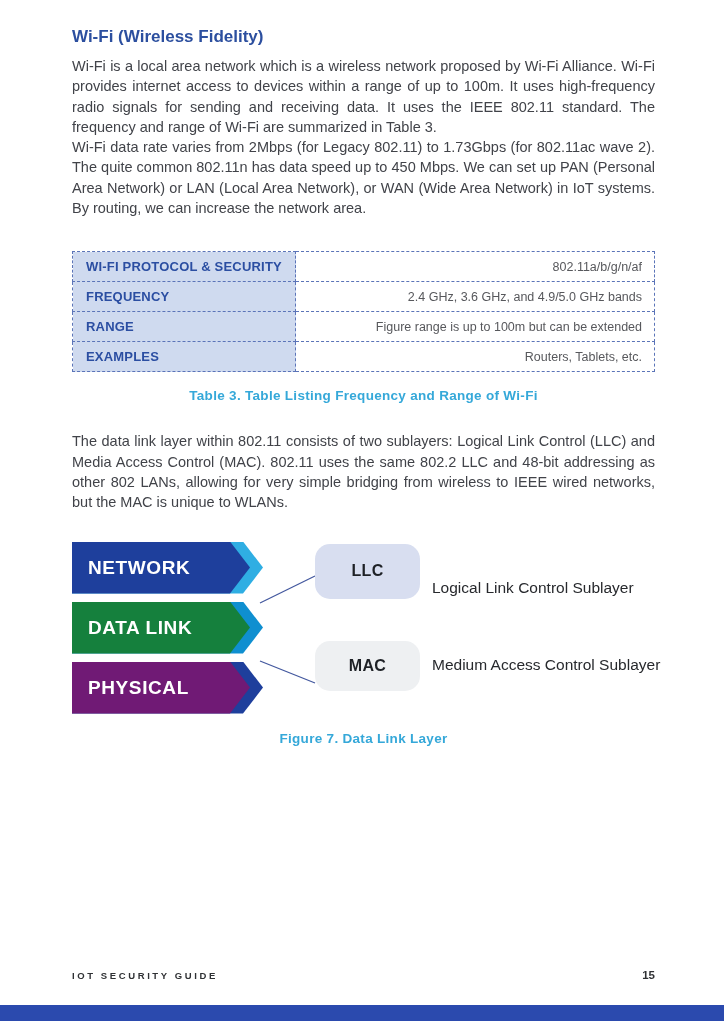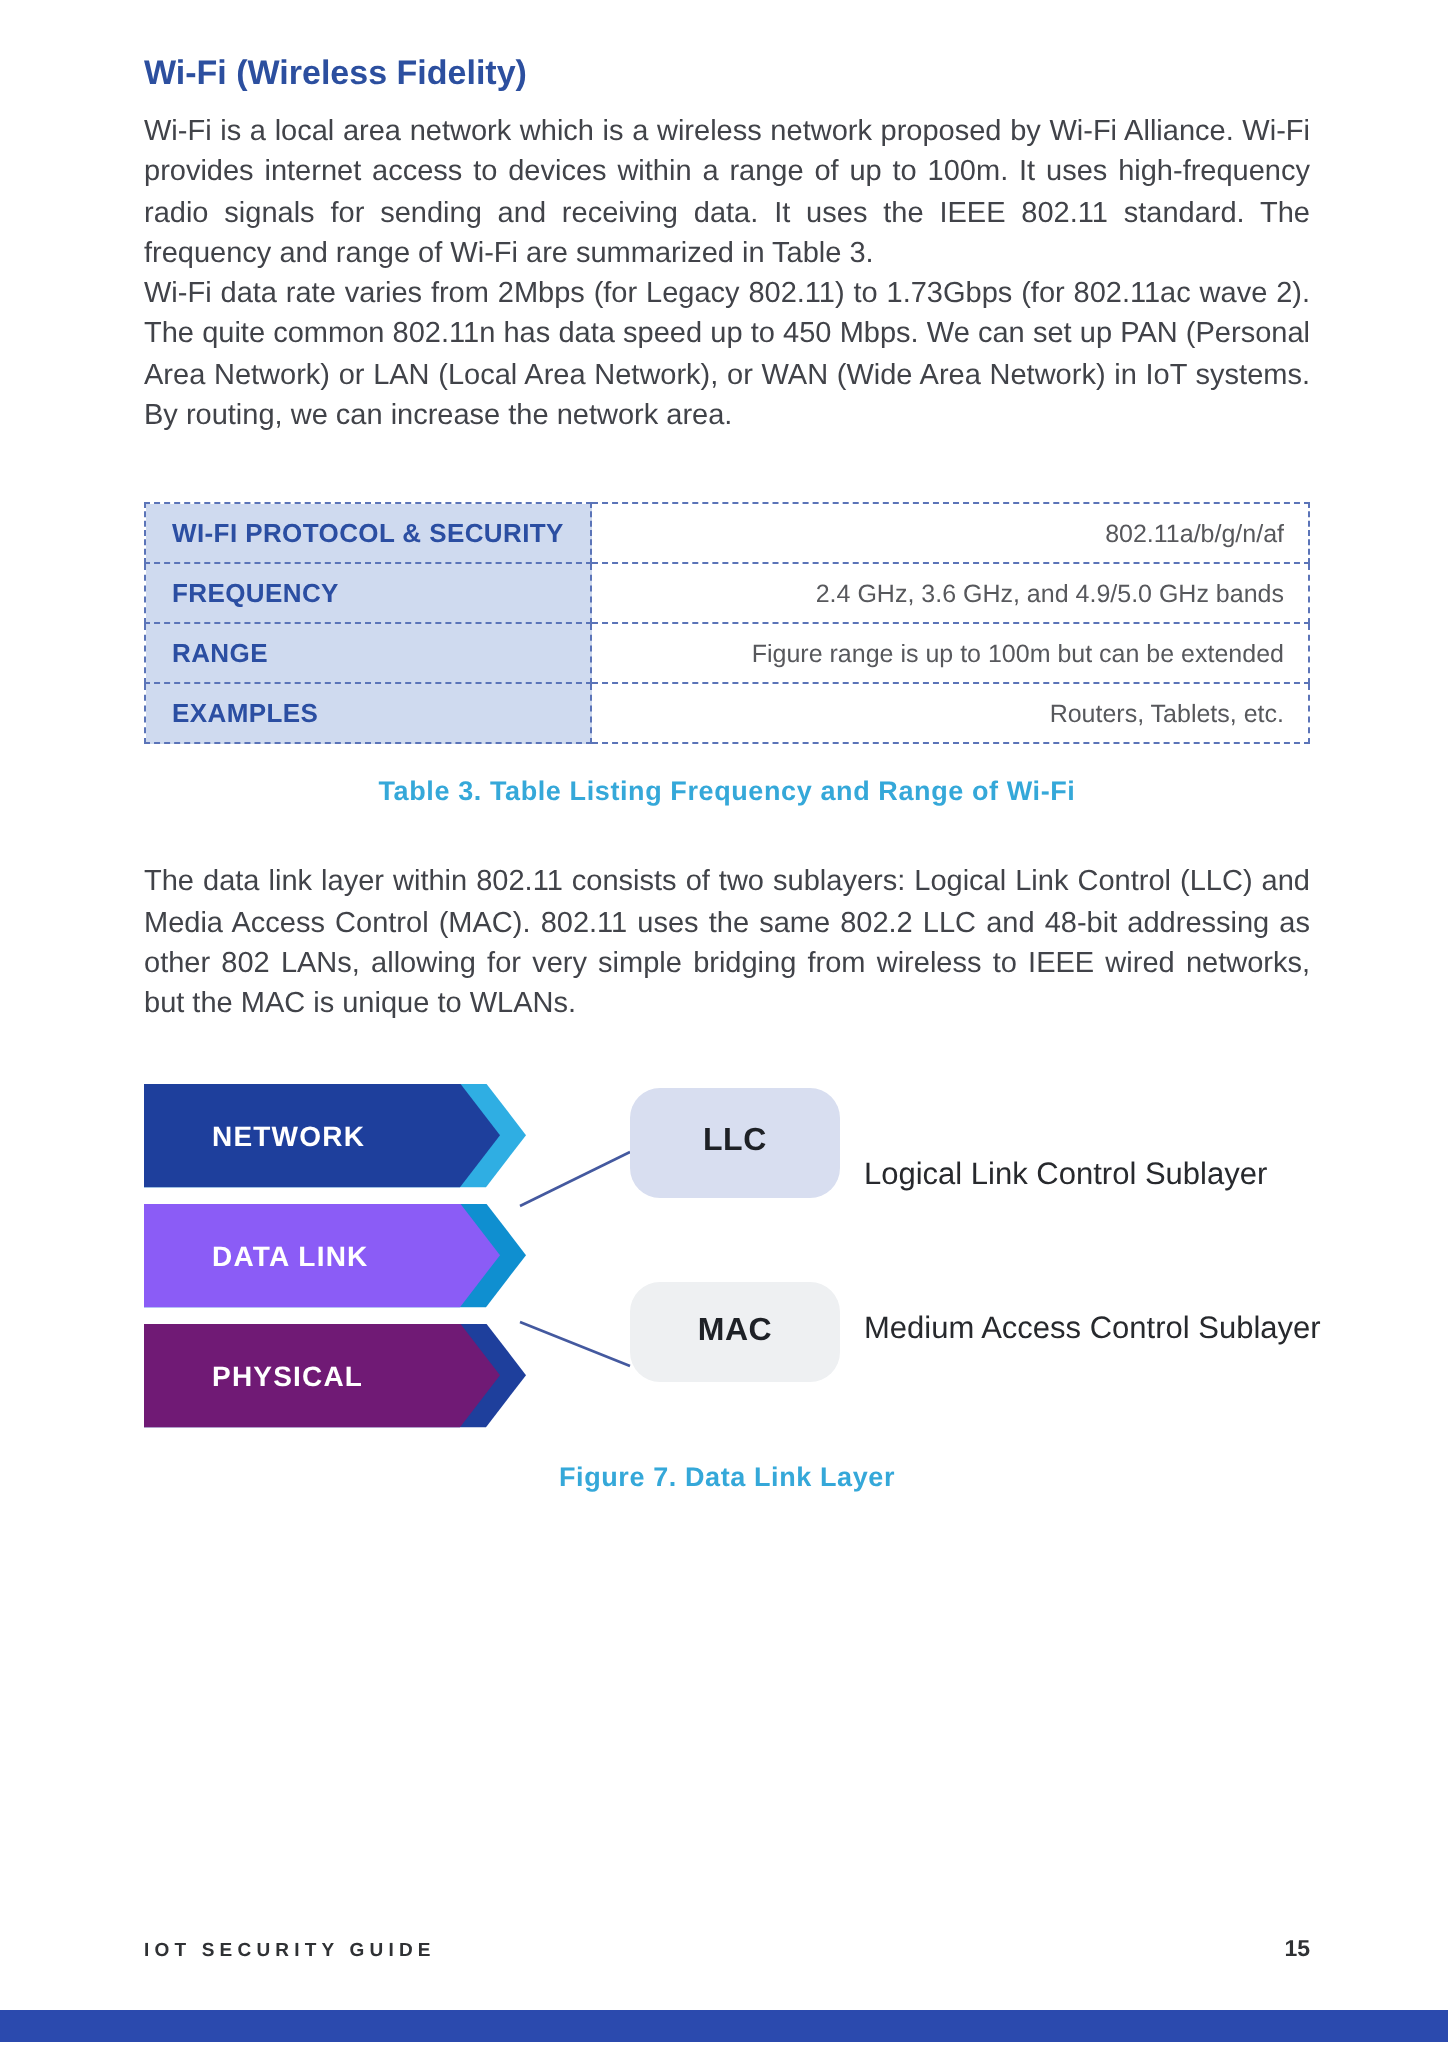--- a/index.html
+++ b/index.html
@@ -50,27 +50,27 @@
   .layer-row { position:absolute; left:0; width:191px; height:52px; }
   .layer-row.r1 { top:0; }
   .layer-row.r2 { top:60px; }
   .layer-row.r3 { top:120px; }
   .layer-back, .layer-main {
     clip-path: polygon(0 0, calc(100% - 20px) 0, 100% 50%, calc(100% - 20px) 100%, 0 100%);
   }
   .layer-back { position:absolute; inset:0; }
   .layer-main {
     position:absolute; top:0; left:0; bottom:0; width:calc(100% - 13px);
-    display:flex; align-items:center; padding-left:34px;
-    color:#ffffff; font-size:14px; font-weight:700; letter-spacing:0.6px;
+    display:flex; align-items:center; padding-left:16px;
+    color:#ffffff; font-size:19px; font-weight:700; letter-spacing:0.6px;
   }
   .back-network { background:#2FAEE3; }
   .main-network { background:#1E3F9C; }
   .back-datalink { background:#0F8FD0; }
-  .main-datalink { background:#8b5cf6; }
+  .main-datalink { background:#15803d; }
   .back-physical { background:#1E3F9C; }
   .main-physical { background:#701a75; }
 
   .sub-box {
     position:absolute; left:243px; width:105px; border-radius:15px;
     display:flex; align-items:center; justify-content:center;
     font-size:16px; font-weight:700; color:#1E2126; letter-spacing:0.3px;
   }
   .sub-box.llc { top:2px; height:55px; background:#D8DEF0; }
   .sub-box.mac { top:99px; height:50px; background:#EEF0F2; }

